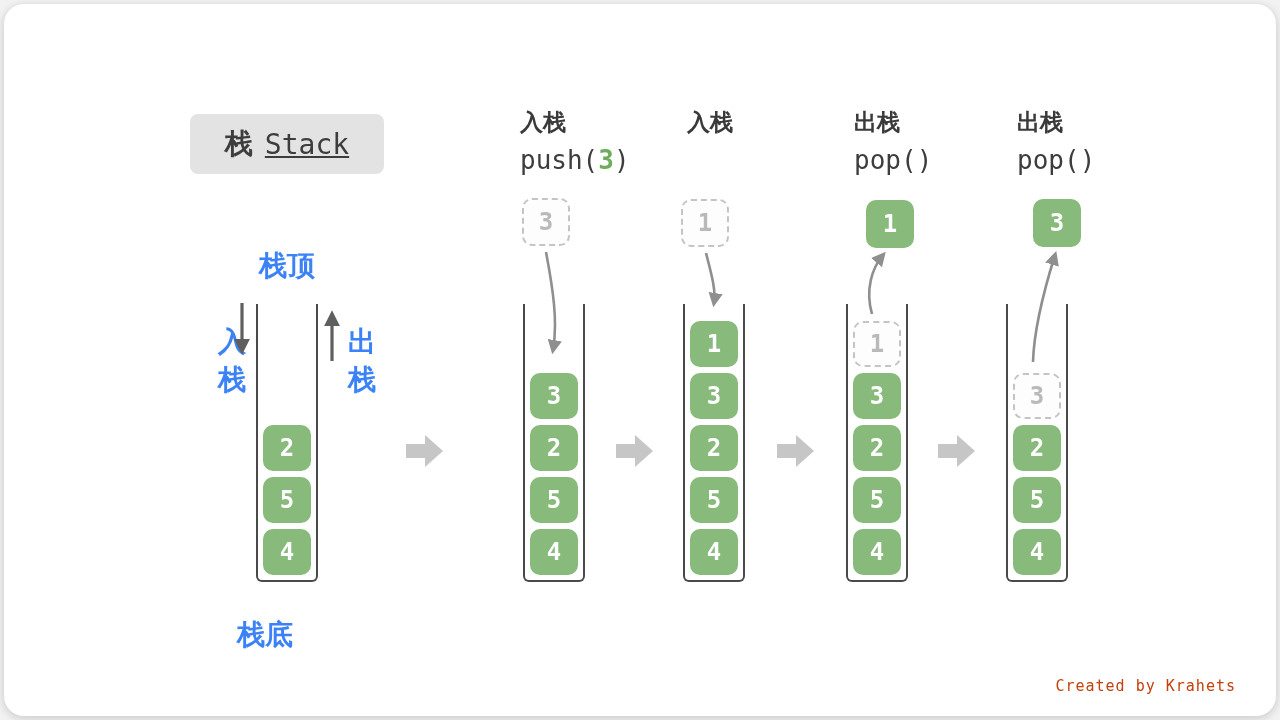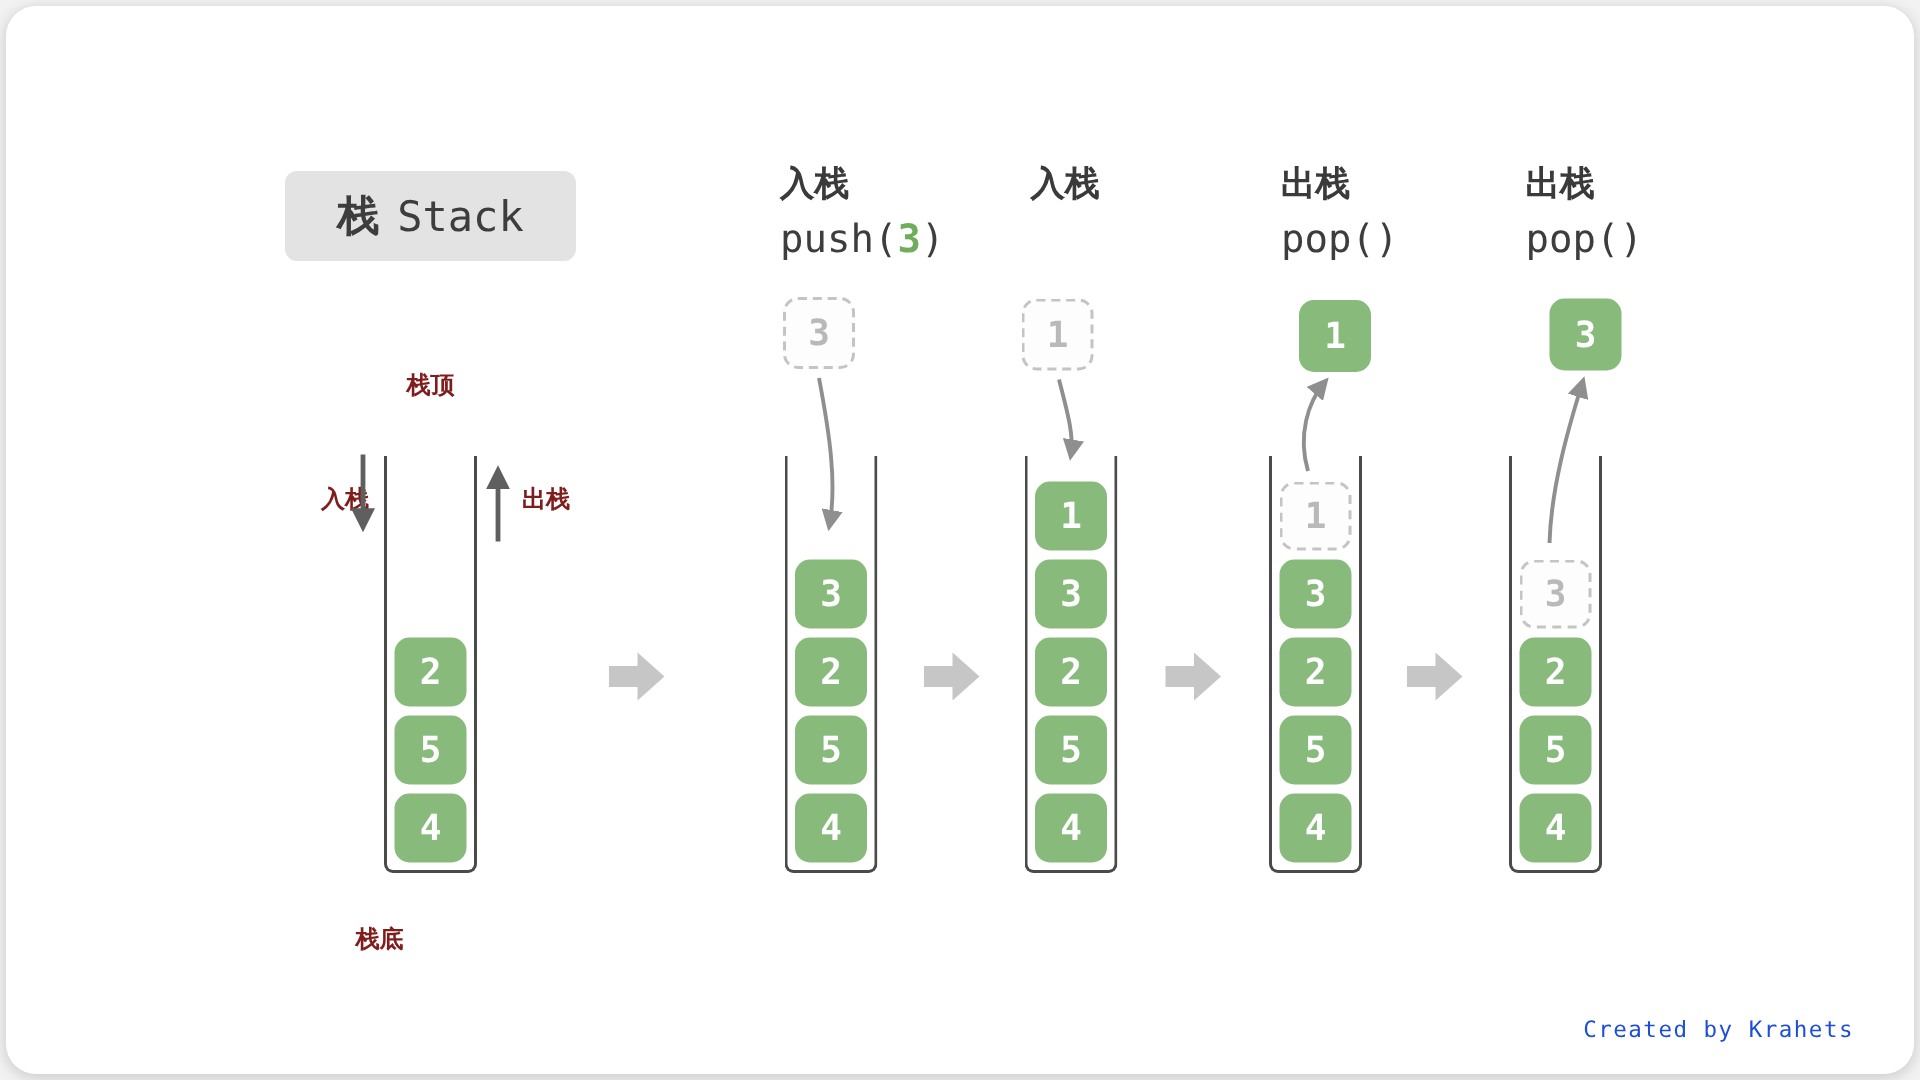--- a/index.html
+++ b/index.html
@@ -13,24 +13,24 @@
   .abs { position: absolute; }
 
   
   .title-box {
     left: 186px; top: 110px; width: 194px; height: 60px;
     background: #e3e3e3; border-radius: 8px;
     display: flex; align-items: center; justify-content: center; gap: 12px;
     color: #3d3d3d;
   }
   .title-zh { font-size: 28px; font-weight: bold; }
-  .title-en { font-size: 28px; font-family: "DejaVu Sans Mono", monospace; }
+  .title-en { font-size: 28px; font-family: "DejaVu Sans Mono", monospace; text-decoration: underline; }
 
   
-  .cjk-label { font-size: 16px; font-weight: bold; color: #7f1d1d; }
+  .cjk-label { font-size: 28px; font-weight: bold; color: #3b82f6; }
   .lbl-top    { left: 233px; top: 243px; width: 100px; text-align: center; }
   .lbl-bottom { left: 233px; top: 612px; width: 100px; text-align: left; }
   .lbl-push   { left: 190px; top: 319px; width: 52px; text-align: right; }
   .lbl-pop    { left: 344px; top: 319px; width: 52px; text-align: left; }
 
   
   .op-block { top: 103px; width: 170px; }
   .op-label { font-size: 23px; font-weight: bold; color: #3a3a3a; }
   .op-code  { margin-top: 7px; font-family: "DejaVu Sans Mono", monospace; font-size: 26px; color: #3d3d3d; }
   .op-arg   { color: #6fad5c; font-weight: bold; }
@@ -58,21 +58,21 @@
     width: 48px; height: 48px; border-radius: 10px;
     font-family: "DejaVu Sans Mono", monospace; font-size: 24px; font-weight: bold;
     display: flex; align-items: center; justify-content: center;
   }
   .float-box.dashed { background: #fdfdfd; border: 2px dashed #c4c4c4; color: #b9b9b9; }
   .float-box.solid  { background: #87ba7b; color: #ffffff; }
 
   .footer {
     right: 40px; top: 673px;
     font-family: "DejaVu Sans Mono", monospace; font-size: 15px;
-    color: #1d4ed8; letter-spacing: 1px;
+    color: #c2410c; letter-spacing: 1px;
   }
 
   svg.overlay { position: absolute; left: 0; top: 0; pointer-events: none; }
 </style>
 </head>
 <body>
 
 <div class="canvas">
 
   <div class="abs title-box">

